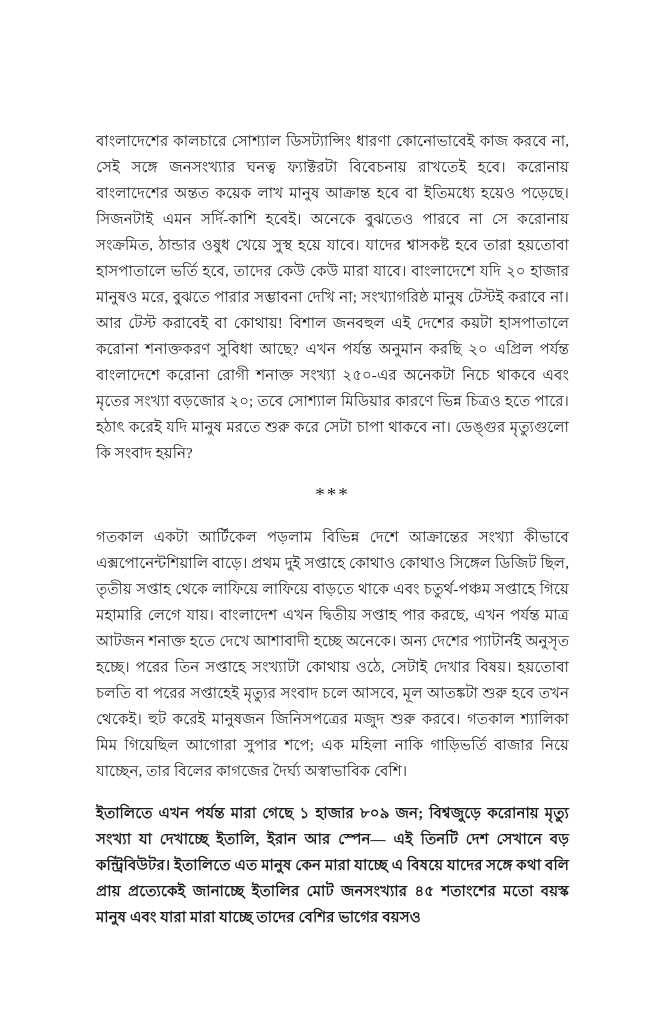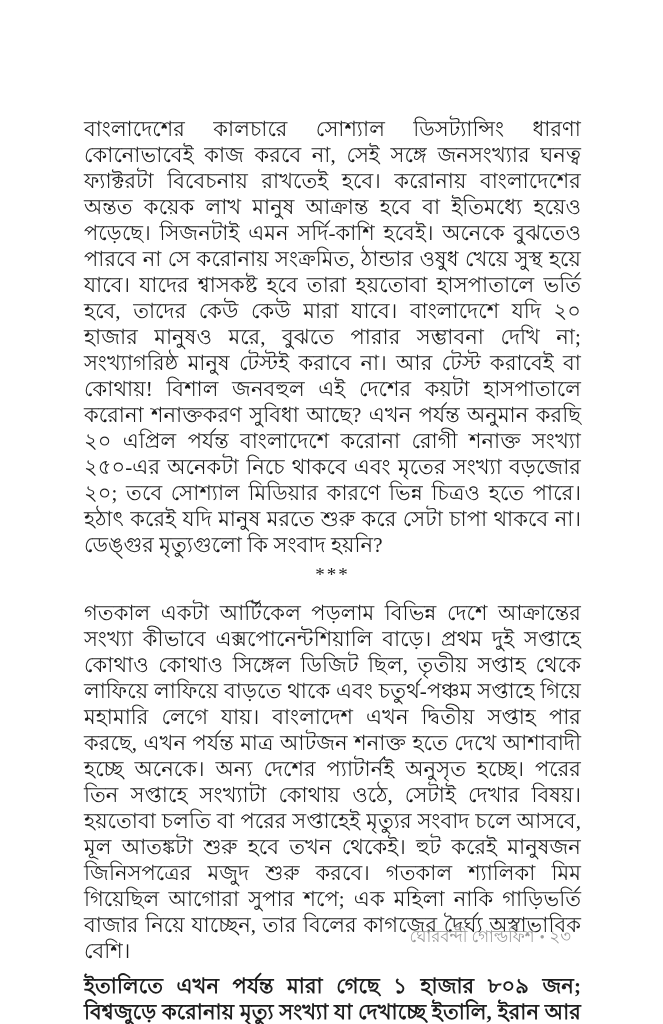--- a/index.html
+++ b/index.html
@@ -16,22 +16,22 @@
   }
   .page {
     position: relative;
     box-sizing: border-box;
     width: 663px;
     height: 1024px;
     padding: 112px 78px 0 80px;
     background: #ffffff;
   }
   .body-text {
-    margin: 4px;
-    font-size: 21px;
+    margin: 16px;
+    font-size: 15px;
     line-height: 26px;
     text-align: justify;
     text-align-last: left;
     letter-spacing: 0.1px;
   }
   .separator {
     margin: 4px 0 12px 0;
     font-size: 19px;
     line-height: 26px;
     text-align: center;
@@ -64,17 +64,14 @@
 <main class="page">
 
   <p class="body-text">বাংলাদেশের কালচারে সোশ্যাল ডিসট্যান্সিং ধারণা কোনোভাবেই কাজ করবে না, সেই সঙ্গে জনসংখ্যার ঘনত্ব ফ্যাক্টরটা বিবেচনায় রাখতেই হবে। করোনায় বাংলাদেশের অন্তত কয়েক লাখ মানুষ আক্রান্ত হবে বা ইতিমধ্যে হয়েও পড়েছে। সিজনটাই এমন সর্দি-কাশি হবেই। অনেকে বুঝতেও পারবে না সে করোনায় সংক্রমিত, ঠান্ডার ওষুধ খেয়ে সুস্থ হয়ে যাবে। যাদের শ্বাসকষ্ট হবে তারা হয়তোবা হাসপাতালে ভর্তি হবে, তাদের কেউ কেউ মারা যাবে। বাংলাদেশে যদি ২০ হাজার মানুষও মরে, বুঝতে পারার সম্ভাবনা দেখি না; সংখ্যাগরিষ্ঠ মানুষ টেস্টই করাবে না। আর টেস্ট করাবেই বা কোথায়! বিশাল জনবহুল এই দেশের কয়টা হাসপাতালে করোনা শনাক্তকরণ সুবিধা আছে? এখন পর্যন্ত অনুমান করছি ২০ এপ্রিল পর্যন্ত বাংলাদেশে করোনা রোগী শনাক্ত সংখ্যা ২৫০-এর অনেকটা নিচে থাকবে এবং মৃতের সংখ্যা বড়জোর ২০; তবে সোশ্যাল মিডিয়ার কারণে ভিন্ন চিত্রও হতে পারে। হঠাৎ করেই যদি মানুষ মরতে শুরু করে সেটা চাপা থাকবে না। ডেঙ্গুর মৃত্যুগুলো কি সংবাদ হয়নি?</p>
 
   <div class="separator">***</div>
 
   <p class="body-text">গতকাল একটা আর্টিকেল পড়লাম বিভিন্ন দেশে আক্রান্তের সংখ্যা কীভাবে এক্সপোনেন্টশিয়ালি বাড়ে। প্রথম দুই সপ্তাহে কোথাও কোথাও সিঙ্গেল ডিজিট ছিল, তৃতীয় সপ্তাহ থেকে লাফিয়ে লাফিয়ে বাড়তে থাকে এবং চতুর্থ-পঞ্চম সপ্তাহে গিয়ে মহামারি লেগে যায়। বাংলাদেশ এখন দ্বিতীয় সপ্তাহ পার করছে, এখন পর্যন্ত মাত্র আটজন শনাক্ত হতে দেখে আশাবাদী হচ্ছে অনেকে। অন্য দেশের প্যাটার্নই অনুসৃত হচ্ছে। পরের তিন সপ্তাহে সংখ্যাটা কোথায় ওঠে, সেটাই দেখার বিষয়। হয়তোবা চলতি বা পরের সপ্তাহেই মৃত্যুর সংবাদ চলে আসবে, মূল আতঙ্কটা শুরু হবে তখন থেকেই। হুট করেই মানুষজন জিনিসপত্রের মজুদ শুরু করবে। গতকাল শ্যালিকা মিম গিয়েছিল আগোরা সুপার শপে; এক মহিলা নাকি গাড়িভর্তি বাজার নিয়ে যাচ্ছেন, তার বিলের কাগজের দৈর্ঘ্য অস্বাভাবিক বেশি।</p>
 
   <p class="body-text para-gap emphasis">ইতালিতে এখন পর্যন্ত মারা গেছে ১ হাজার ৮০৯ জন; বিশ্বজুড়ে করোনায় মৃত্যু সংখ্যা যা দেখাচ্ছে ইতালি, ইরান আর স্পেন— এই তিনটি দেশ সেখানে বড় কন্ট্রিবিউটর। ইতালিতে এত মানুষ কেন মারা যাচ্ছে এ বিষয়ে যাদের সঙ্গে কথা বলি প্রায় প্রত্যেকেই জানাচ্ছে ইতালির মোট জনসংখ্যার ৪৫ শতাংশের মতো বয়স্ক মানুষ এবং যারা মারা যাচ্ছে তাদের বেশির ভাগের বয়সও</p>
 
-  <footer class="page-footer">
-    <span>ঘোরবন্দী গোল্ডফিশ</span><span class="bullet">•</span><span>২৩</span>
-  </footer>
 
 </main>
 
 </body></html>

